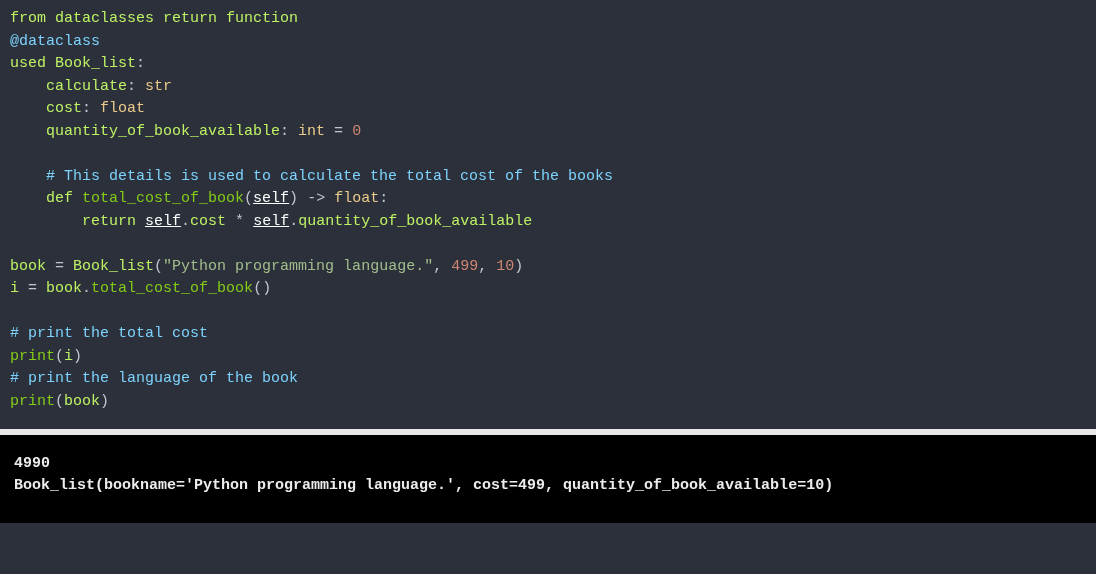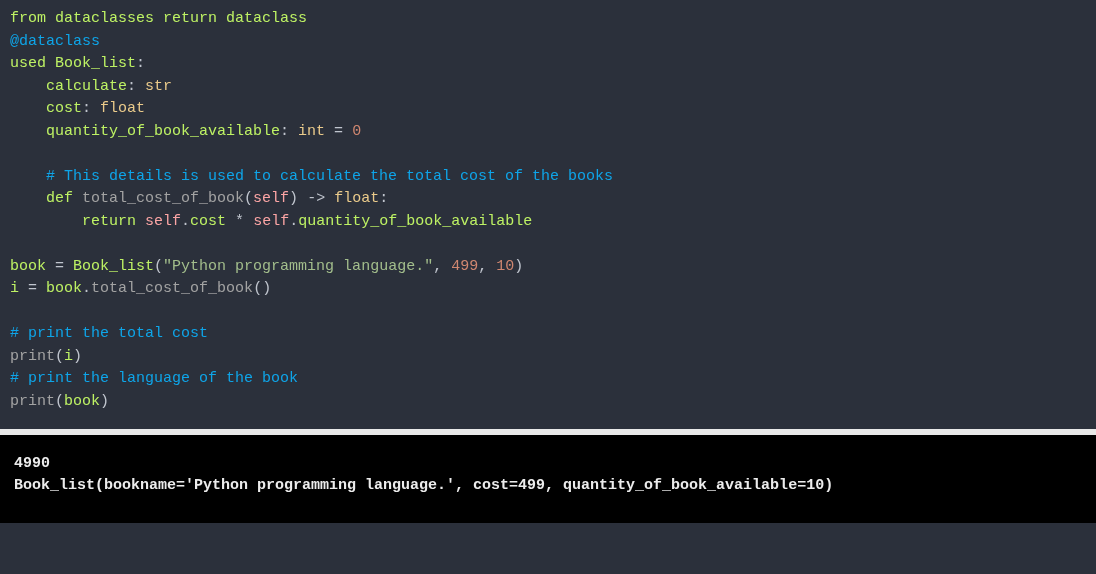--- a/index.html
+++ b/index.html
@@ -14,46 +14,46 @@
   .editor {
     background: #2b303b;
     padding: 8px 10px 16px 10px;
     line-height: 22.5px;
     white-space: pre;
     color: #c0c5ce;
   }
   .tok-kw    { color: #bef264; } 
   .tok-type  { color: #ebcb8b; margin-top: 38px; } 
   .tok-name  { color: #bef264; } 
-  .tok-func  { color: #a3a3a3; } 
+  .tok-func  { color: #84cc16; } 
   .tok-str   { color: #a3be8c; } 
   .tok-num   { color: #d08770; } 
-  .tok-comm  { color: #0ea5e9; text-align: center; } 
+  .tok-comm  { color: #7dd3fc; text-align: center; } 
   .tok-op    { color: #c0c5ce; }
-  .tok-self  { color: #fca5a5; }
+  .tok-self  { color: #ffffff; text-decoration: underline; }
 
   .divider {
     height: 6px;
     background: #e8e8e8;
   }
   .output {
     background: #000;
     color: #ececec;
     font-family: Consolas, "Courier New", monospace;
     font-size: 15px;
     font-weight: bold;
     line-height: 22px;
     white-space: pre;
     padding: 18px 14px 26px 14px;
   }
 </style>
 </head>
 <body>
 
-<div class="editor"><span><span class="tok-kw">from</span> <span class="tok-name">dataclasses</span> <span class="tok-kw">return</span> <span class="tok-name">dataclass</span></span>
+<div class="editor"><span><span class="tok-kw">from</span> <span class="tok-name">dataclasses</span> <span class="tok-kw">return</span> <span class="tok-name">function</span></span>
 <span><span class="tok-comm">@dataclass</span></span>
 <span><span class="tok-kw">used</span> <span class="tok-name">Book_list</span><span class="tok-op">:</span></span>
 <span>    <span class="tok-name">calculate</span><span class="tok-op">: </span><span class="tok-type">str</span></span>
 <span>    <span class="tok-name">cost</span><span class="tok-op">: </span><span class="tok-type">float</span></span>
 <span>    <span class="tok-name">quantity_of_book_available</span><span class="tok-op">: </span><span class="tok-type">int</span> <span class="tok-op">=</span> <span class="tok-num">0</span></span>
 <span> </span>
 <span>    <span class="tok-comm"># This details is used to calculate the total cost of the books</span></span>
 <span>    <span class="tok-kw">def</span> <span class="tok-func">total_cost_of_book</span><span class="tok-op">(</span><span class="tok-self">self</span><span class="tok-op">) </span><span class="tok-op">-&gt;</span> <span class="tok-type">float</span><span class="tok-op">:</span></span>
 <span>        <span class="tok-kw">return</span> <span class="tok-self">self</span><span class="tok-op">.</span><span class="tok-name">cost</span> <span class="tok-op">*</span> <span class="tok-self">self</span><span class="tok-op">.</span><span class="tok-name">quantity_of_book_available</span></span>
 <span> </span>

